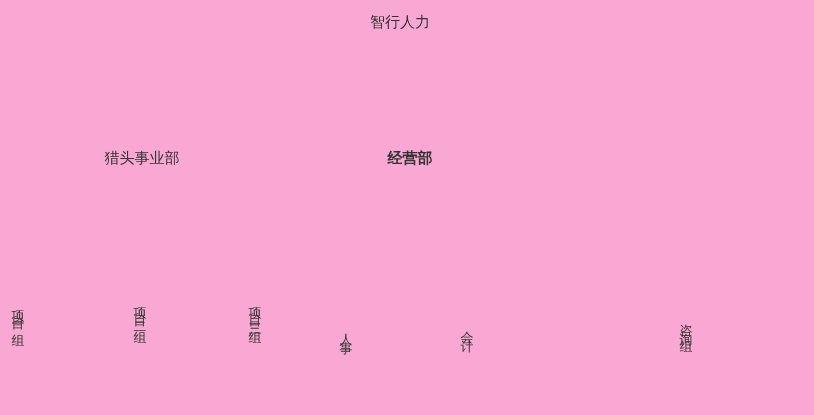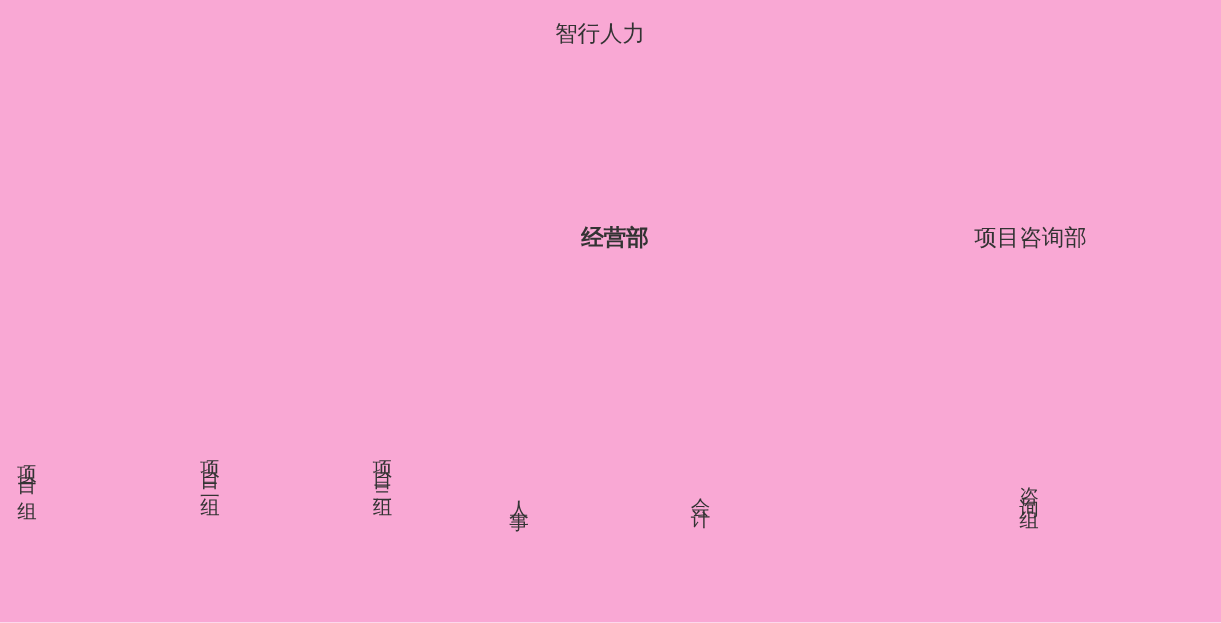--- a/index.html
+++ b/index.html
@@ -38,24 +38,24 @@
       line-height: 1;
     }
   </style>
 </head>
 <body>
 
 <div class="canvas">
 
   <div class="node root-label" style="left:400px; top:13px;">智行人力</div>
 
+  <div class="node dept-label" style="left:142px; top:149px;">猎头事业部</div>
 
   <div class="node dept-label" style="left:410px; top:149px;font-weight:bold;">经营部</div>
 
-  <div class="node dept-label" style="left:687px; top:149px;">项目咨询部</div>
 
   <div class="node v-label" style="left:18px; top:300px;">项目一组</div>
 
   <div class="node v-label" style="left:140px; top:297px;">项目二组</div>
 
   <div class="node v-label" style="left:255px; top:297px;">项目三组</div>
 
   <div class="node v-label" style="left:346px; top:323px;">人事</div>
 
   <div class="node v-label" style="left:467px; top:321px;">会计</div>

